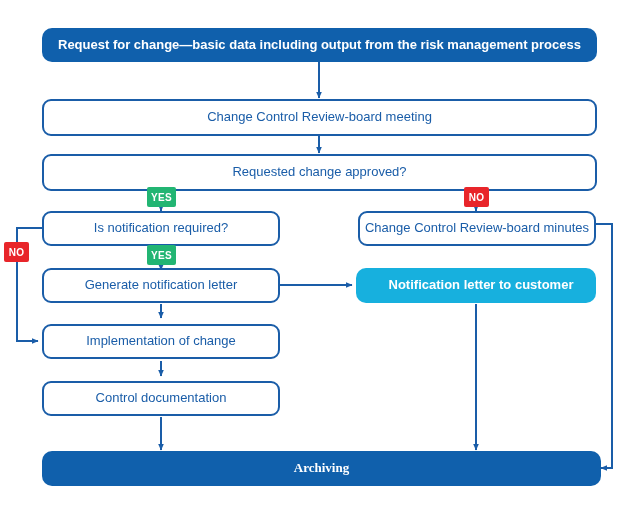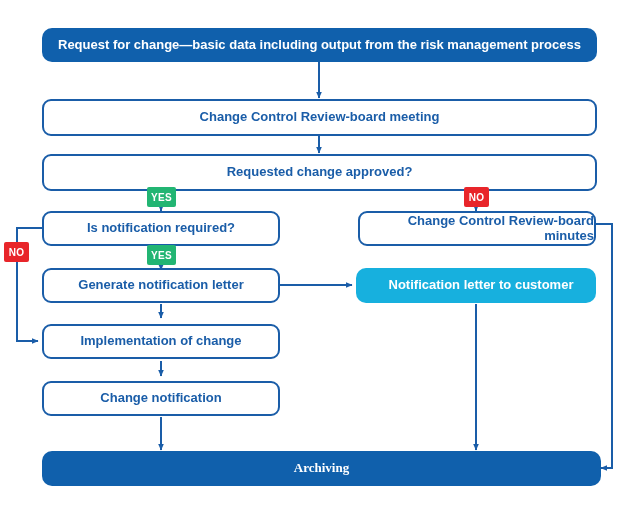--- a/index.html
+++ b/index.html
@@ -14,21 +14,21 @@
     background: #ffffff;
     font-family: "Liberation Sans", sans-serif;
     overflow: hidden;
   }
   .node {
     position: absolute;
     box-sizing: border-box;
     display: flex;
     align-items: center;
     justify-content: center;
-    text-align: right;
+    text-align: left;
     border-radius: 9px;
     line-height: 1.15;
   }
   .node.filled-dark {
     background: #1060AC;
     color: #ffffff;
     font-weight: bold;
     font-size: 13px;
     border: none;
     border-radius: 10px;
@@ -39,21 +39,21 @@
     font-weight: bold;
     font-size: 13px;
     border: none;
     border-radius: 10px;
   }
   .node.outlined {
     background: #ffffff;
     color: #1A5DA8;
     border: 2px solid #1A5DA8;
     font-size: 13px;
-    font-weight: bold;
+    font-weight: normal;
   }
   .badge {
     position: absolute;
     box-sizing: border-box;
     display: flex;
     align-items: center;
     justify-content: center;
     color: #ffffff;
     font-weight: bold;
     font-size: 10px;
@@ -139,17 +139,17 @@
   <div class="badge yes" style="left:147px; top:245px; width:29px;">YES</div>
 
   <div class="badge no" style="left:4px; top:242px; width:25px;">NO</div>
 
   <div class="node outlined" style="left:42px; top:268px; width:238px; height:35px;">Generate notification letter</div>
 
   <div class="node filled-cyan" style="left:356px; top:268px; width:240px; height:35px;padding-left:10px;">Notification letter to customer</div>
 
   <div class="node outlined" style="left:42px; top:324px; width:238px; height:35px;">Implementation of change</div>
 
-  <div class="node outlined" style="left:42px; top:381px; width:238px; height:35px;">Change notification</div>
+  <div class="node outlined" style="left:42px; top:381px; width:238px; height:35px;">Control documentation</div>
 
   <div class="node filled-dark" style="left:42px; top:451px; width:559px; height:35px;font-family:Liberation Serif, serif;">Archiving</div>
 
 </div>
 
 </body></html>

